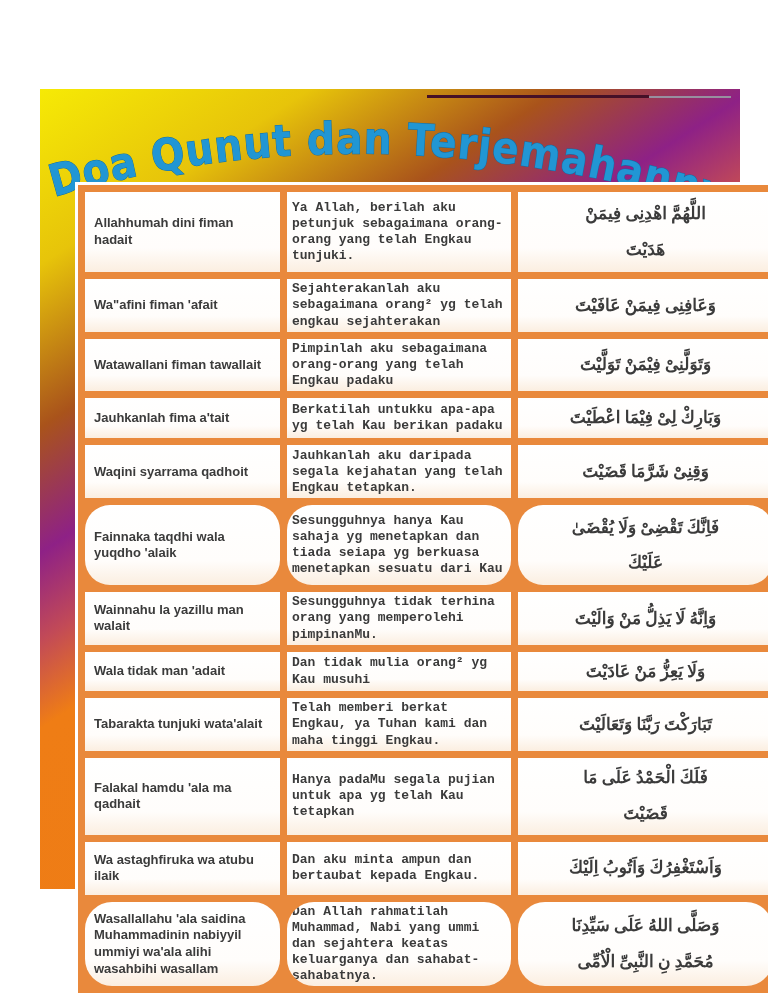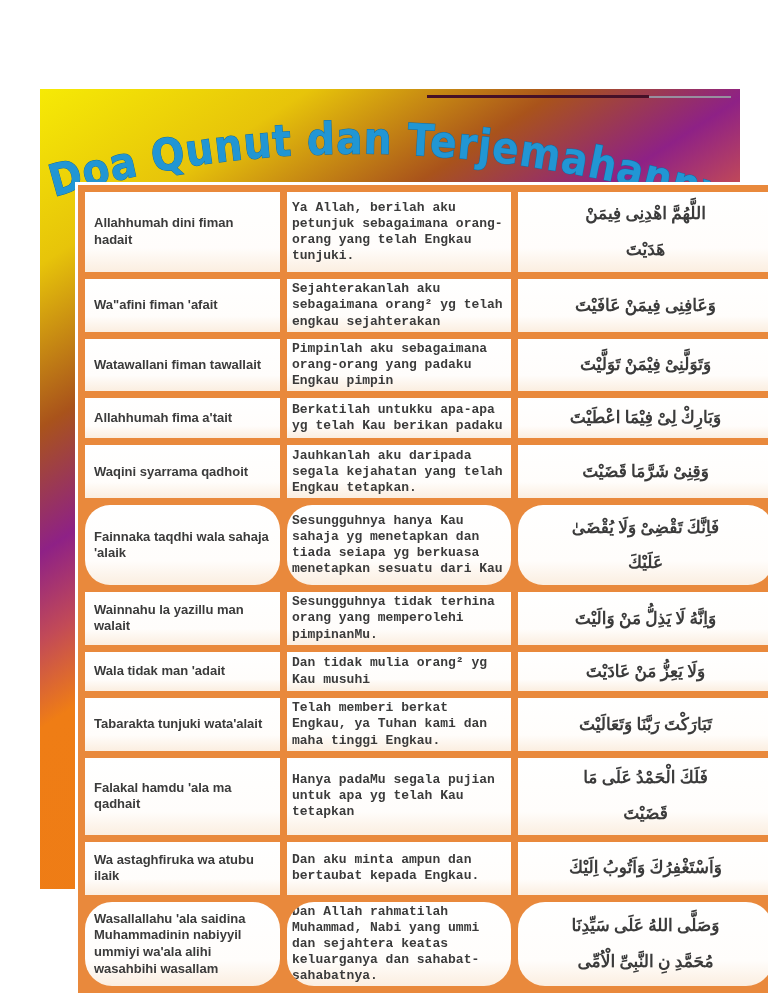--- a/index.html
+++ b/index.html
@@ -71,29 +71,29 @@
             </td>
     <td class="c3">
               <span class="cell-text" dir="rtl">وَعَافِنِى فِيمَنْ عَافَيْتَ</span>
             </td>
   </tr>
           <tr class="r2">
     <td class="c1">
               <span class="cell-text">Watawallani fiman tawallait</span>
             </td>
     <td class="c2">
-              <span class="cell-text">Pimpinlah aku sebagaimana orang-orang yang padaku Engkau pimpin</span>
+              <span class="cell-text">Pimpinlah aku sebagaimana orang-orang yang telah Engkau padaku</span>
             </td>
     <td class="c3">
               <span class="cell-text" dir="rtl">وَتَوَلَّنِىْ فِيْمَنْ تَوَلَّيْتَ</span>
             </td>
   </tr>
           <tr class="r3">
     <td class="c1">
-              <span class="cell-text">Allahhumah fima a'tait</span>
+              <span class="cell-text">Jauhkanlah fima a'tait</span>
             </td>
     <td class="c2">
               <span class="cell-text">Berkatilah untukku apa-apa yg telah Kau berikan padaku</span>
             </td>
     <td class="c3">
               <span class="cell-text" dir="rtl">وَبَارِكْ لِىْ فِيْمَا اعْطَيْتَ</span>
             </td>
   </tr>
           <tr class="r4">
     <td class="c1">
@@ -101,21 +101,21 @@
             </td>
     <td class="c2">
               <span class="cell-text">Jauhkanlah aku daripada segala kejahatan yang telah Engkau tetapkan.</span>
             </td>
     <td class="c3">
               <span class="cell-text" dir="rtl">وَقِنِىْ شَرَّمَا قَضَيْتَ</span>
             </td>
   </tr>
           <tr class="r5">
     <td class="c1">
-              <span class="cell-text">Fainnaka taqdhi wala sahaja 'alaik</span>
+              <span class="cell-text">Fainnaka taqdhi wala yuqdho 'alaik</span>
             </td>
     <td class="c2">
               <span class="cell-text">Sesungguhnya hanya Kau sahaja yg menetapkan dan tiada seiapa yg berkuasa menetapkan sesuatu dari Kau</span>
             </td>
     <td class="c3">
               <span class="cell-text" dir="rtl">فَاِنَّكَ تَقْضِىْ وَلَا يُقْضَىٰ
 عَلَيْكَ</span>
             </td>
   </tr>
           <tr class="r6">

